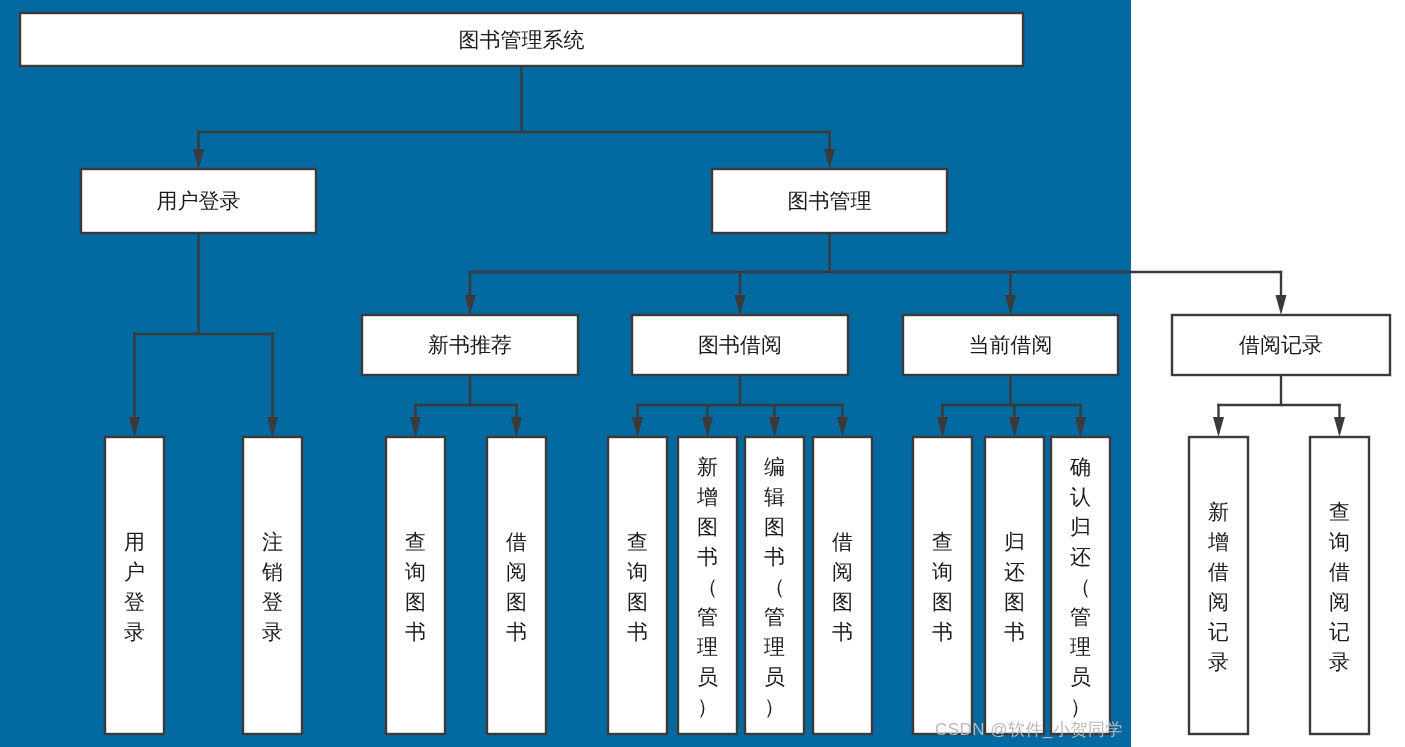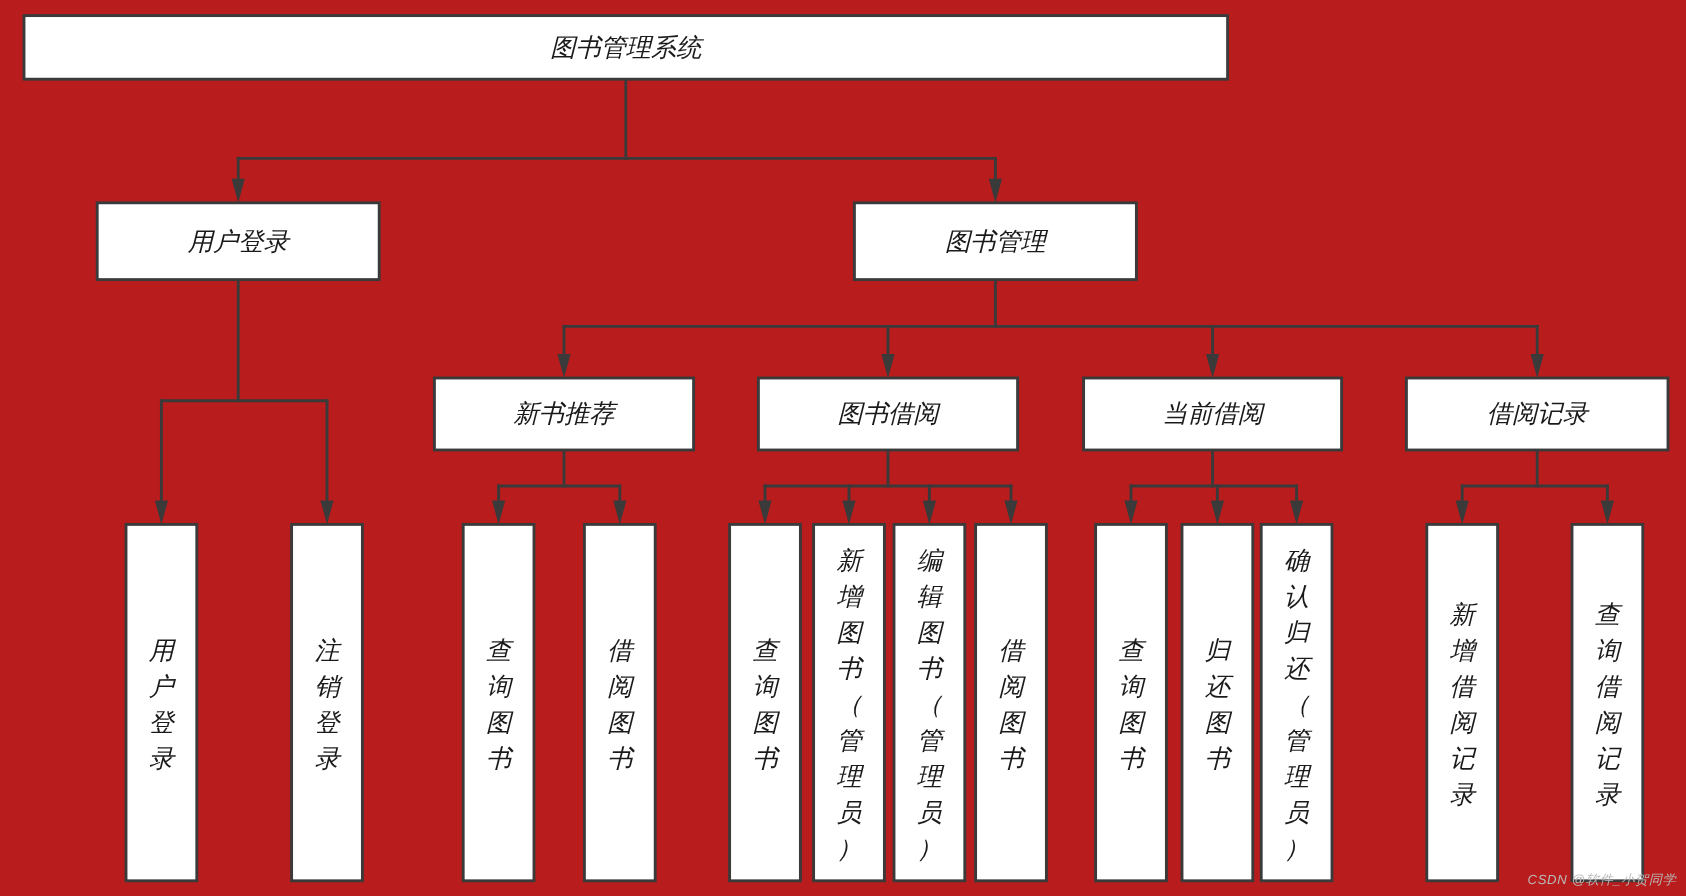--- a/index.html
+++ b/index.html
@@ -8,24 +8,23 @@
     background: #ffffff;
   }
   body {
     width: 1405px;
     height: 747px;
     font-family: "Liberation Sans", "DejaVu Sans", sans-serif;
     overflow: hidden;
   }
   #diagram-root {
     position: relative;
-    width: 1405px;
+    width: 1131px;
     height: 747px;
-    background: #b91c1c;
-    font-style: italic;
+    background: #0369a1;
   }
   svg#diagram-svg {
     position: absolute;
     left: 0;
     top: 0;
     width: 1405px;
     height: 747px;
     display: block;
   }
   .node-box {
@@ -41,21 +40,21 @@
   }
   .edge-arrow {
     fill: #3a3a3a;
     stroke: none;
   }
   .watermark-text {
     position: absolute;
     right: 8px;
     bottom: 6px;
     font-family: "Liberation Sans", "DejaVu Sans", sans-serif;
-    font-size: 11px;
+    font-size: 17px;
     color: #b9b9b9;
     white-space: nowrap;
     letter-spacing: 0.5px;
     user-select: none;
   }
 </style>
 </head>
 <body>
 
 <div id="diagram-root">

